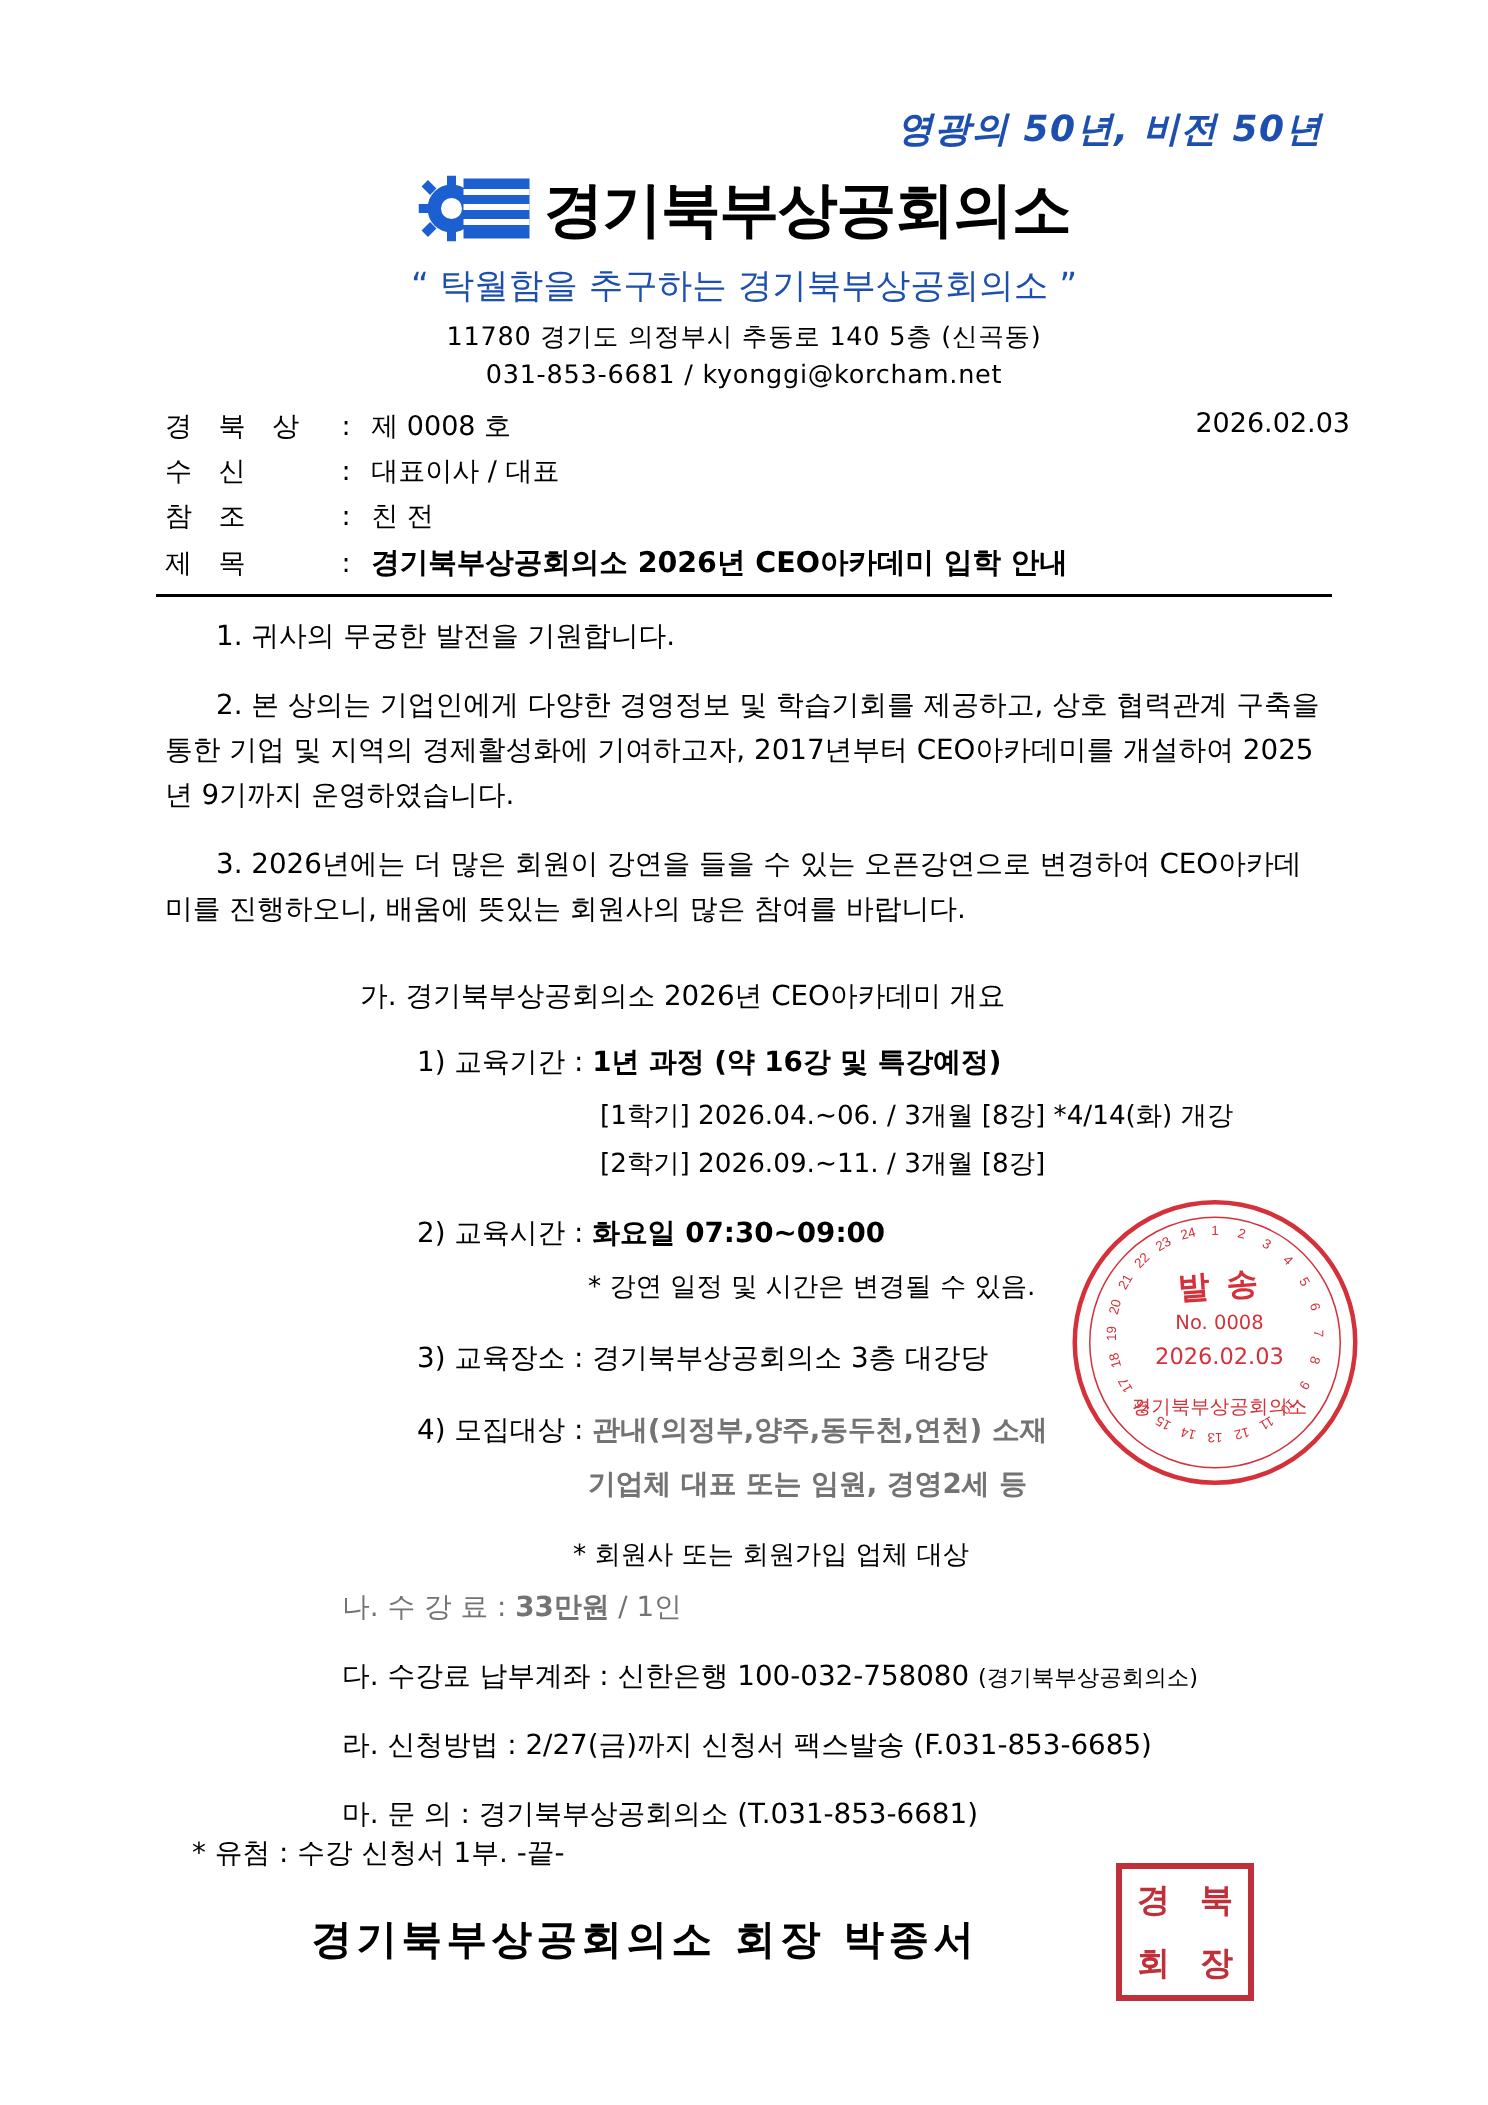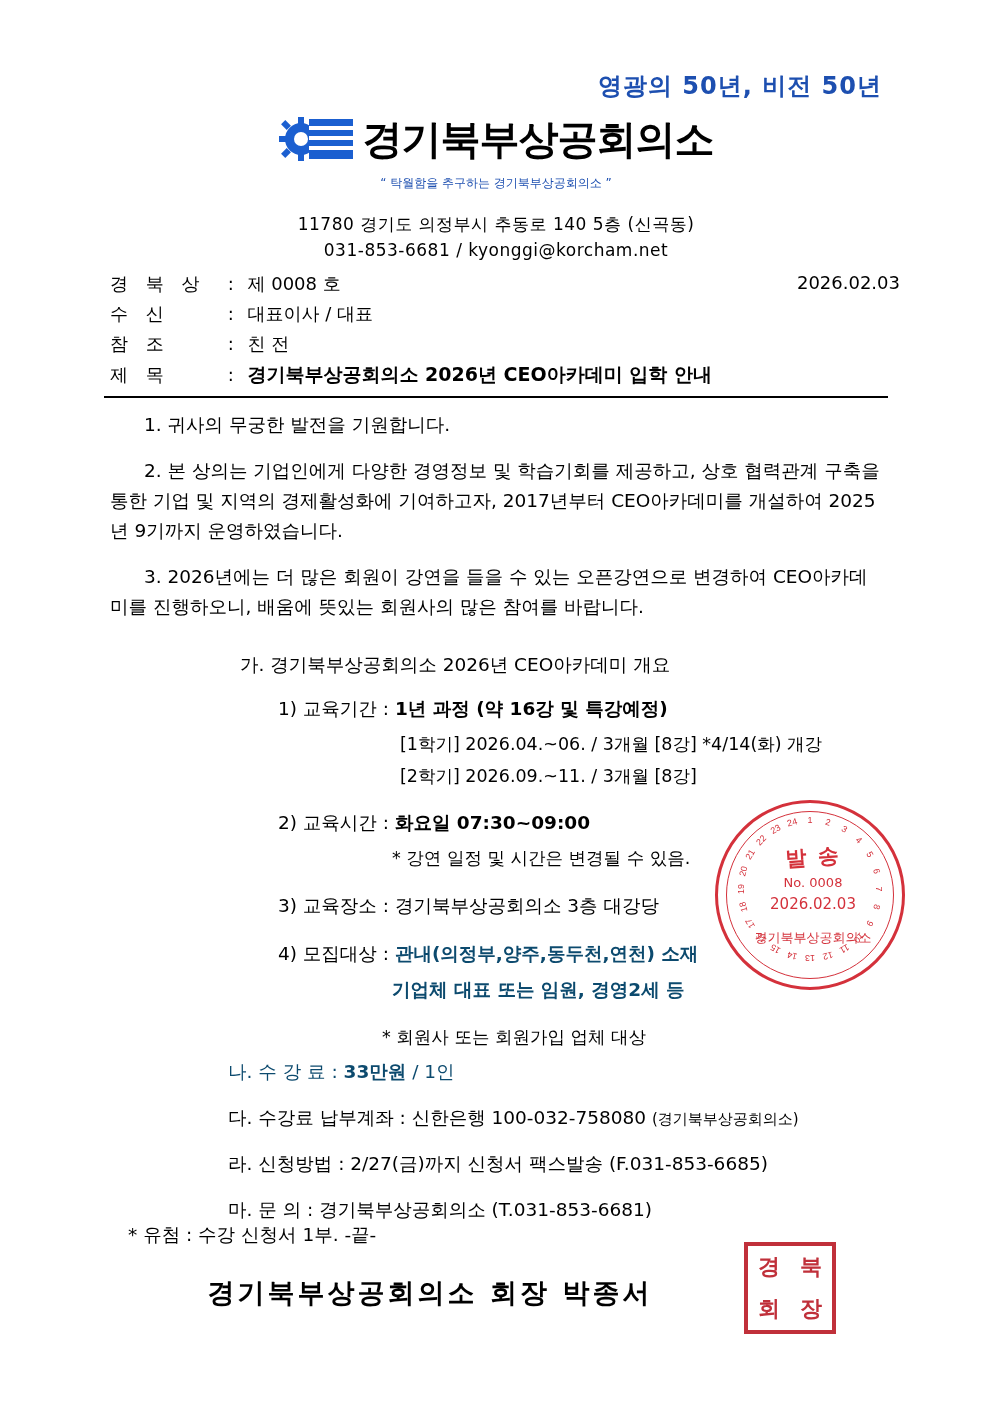--- a/index.html
+++ b/index.html
@@ -19,20 +19,21 @@
     background: #ffffff;
     overflow: hidden;
   }
 
   
   .slogan {
     position: absolute;
     top: 70px;
     right: 110px;
     font-family: "DejaVu Sans", sans-serif;
+    font-style: italic;
     font-weight: bold;
     font-size: 24px;
     color: #1d4fb0;
     letter-spacing: 1px;
     white-space: nowrap;
     text-align: center;
   }
   .logo-row {
     position: absolute;
     top: 112px;
@@ -77,21 +78,21 @@
     letter-spacing: -1px;
     color: #000000;
     white-space: nowrap;
   }
   .tagline {
     position: absolute;
     top: 175px;
     left: 0;
     width: 992px;
     text-align: center;
-    font-size: 12px;
+    font-size: 23px;
     color: #1d4fb0;
     font-family: "DejaVu Sans", sans-serif;
   }
   .addr1, .addr2 {
     position: absolute;
     left: 0;
     width: 992px;
     text-align: center;
     font-family: "DejaVu Sans", sans-serif;
     font-size: 17px;
@@ -147,21 +148,21 @@
     width: 782px;
     font-family: "DejaVu Sans", sans-serif;
     font-size: 18.5px;
     line-height: 1.62;
   }
   .para {
     margin: 0 12px 16px 0;
     text-indent: 0;
   }
   .para.indent { text-indent: 34px; }
-  .blue { color: #0c4a6e; }
+  .blue { color: #737373; }
   .b { font-weight: bold; margin-top: 16px; }
 
   
   .outline { margin-top: 28px; }
   .lvl1 {
     margin: 0 0 14px 0;
     padding-left: 130px;
     font-size: 18.5px;
   }
   .lvl2 {

